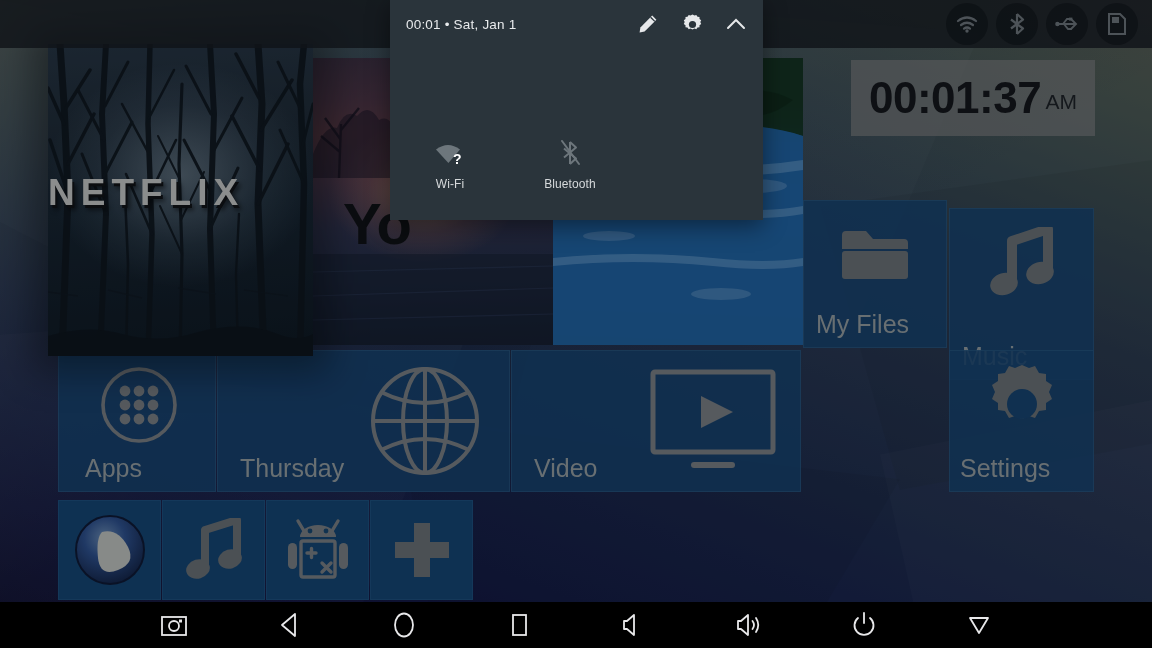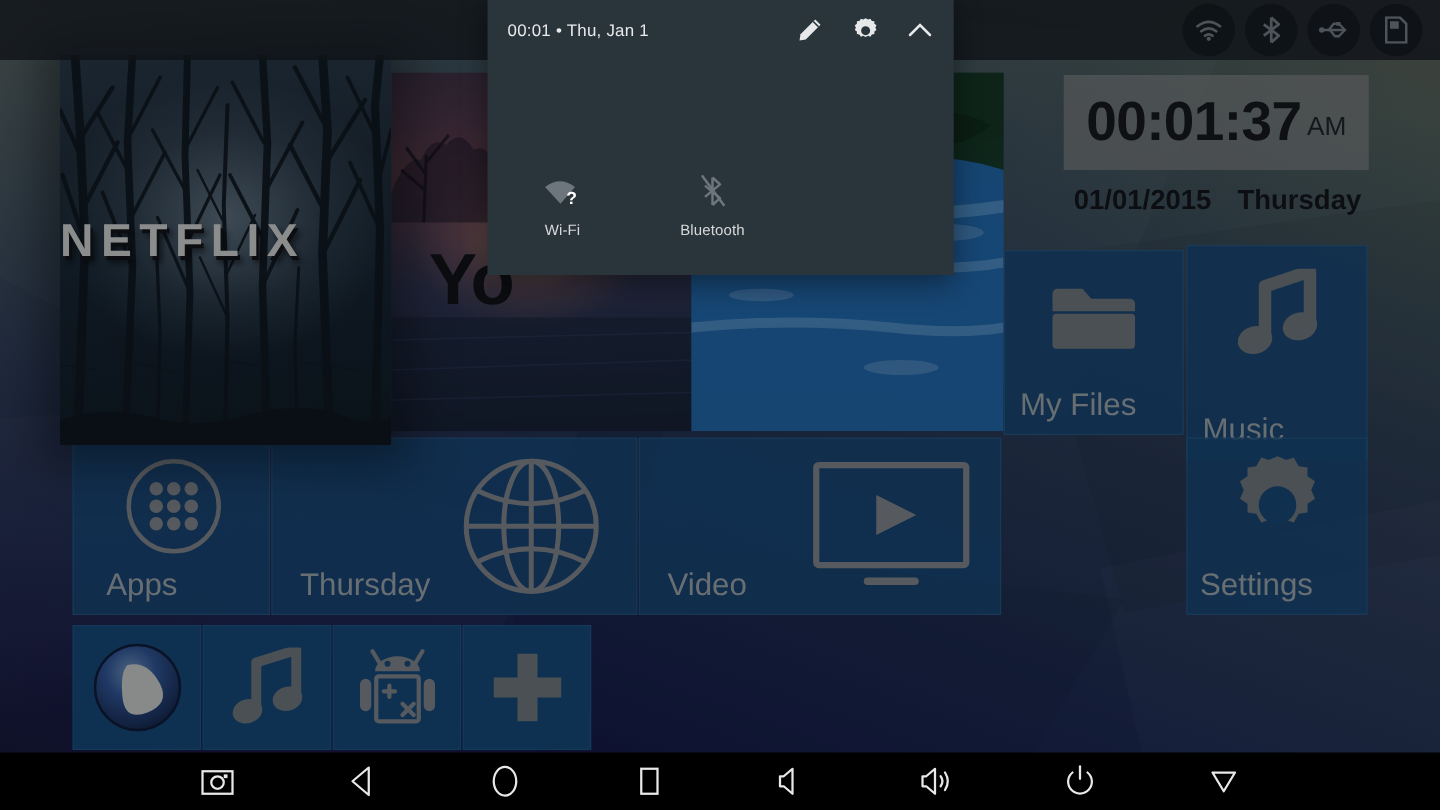--- a/index.html
+++ b/index.html
@@ -200,21 +200,21 @@
     position:absolute; bottom:8px;
     font-size:25px; color:#9aa1a3;
     white-space:nowrap;
   }
   .tile-ico {
     position:absolute;
     display:flex; align-items:center; justify-content:center;
   }
 
   #tile-myfiles  { left:803px; top:200px;  width:144px; height:148px; }
-  #tile-music    { left:949px; top:196px;  width:145px; height:172px;text-align:center; }
+  #tile-music    { left:949px; top:208px;  width:145px; height:172px;text-align:center; }
   #tile-apps     { left:58px;  top:350px;  width:158px; height:142px; }
   #tile-browser  { left:217px; top:350px;  width:293px; height:142px; }
   #tile-video    { left:511px; top:350px;  width:290px; height:142px; }
   #tile-games    { left:803px; top:350px;  width:144px; height:142px; }
   #tile-settings { left:949px; top:350px;  width:145px; height:142px; }
 
   
   .dock-tile {
     position:absolute; top:500px; width:103px; height:100px;
     background:rgba(17,70,118,0.94);
@@ -323,24 +323,20 @@
       <path d="M0 40 Q30 30 56 44 Q40 62 14 60 Z" fill="#0d2614" opacity="0.85"></path>
       <path d="M178 36 Q210 26 240 42 Q216 62 186 58 Z" fill="#0d2614" opacity="0.8"></path>
     </svg>
   </div>
 
   <div id="clock-widget">
     <div id="clock-box">
       <div id="clock-time">00:01:37</div>
       <div id="clock-ampm">AM</div>
     </div>
-    <div id="clock-sub">
-      <div id="clock-date">01/01/2015</div>
-      <div id="clock-day">Thursday</div>
-    </div>
   </div>
 
   <div class="tile" id="tile-myfiles">
     <div class="tile-ico" style="left:0;right:0;top:26px;">
       <svg width="70" height="54" viewBox="0 0 70 54">
         <path d="M2 8 a4 4 0 0 1 4-4 h20 l7 8 h31 a4 4 0 0 1 4 4 v6 H2 Z" fill="#6e7376"></path>
         <rect x="2" y="24" width="66" height="28" rx="3" fill="#6e7376"></rect>
       </svg>
     </div>
     <div class="tile-label" style="left:12px;">My Files</div>
@@ -497,21 +493,21 @@
         <svg width="20" height="22" viewBox="0 0 20 22">
           <path d="M2 1 H13 L18 6 V21 H2 Z" stroke="#4d5358" stroke-width="2" fill="none"></path>
           <rect x="5" y="4" width="7" height="6" fill="#4d5358"></rect>
         </svg>
       </div>
     </div>
   </div>
 
   <div id="qs-panel">
     <div id="qs-header">
-      <div id="qs-clocktext">00:01  •  Thu, Jan 1</div>
+      <div id="qs-clocktext">00:01  •  Sat, Jan 1</div>
       <div id="qs-actions">
         <div class="qs-act">
           <svg width="20" height="20" viewBox="0 0 20 20">
             <path d="M14.2 1.6 L18.4 5.8 L6.6 17.6 L1.6 18.4 L2.4 13.4 Z" fill="#e6e8ea"></path>
             <path d="M12.6 3.2 L16.8 7.4" stroke="#2a343b" stroke-width="1.3"></path>
           </svg>
         </div>
         <div class="qs-act">
           <svg width="21" height="21" viewBox="0 0 21 21">
             <path d="M10.5 0.6 l2 1 l1.8 -0.7 l1.2 1.8 l2 0.3 l0 2 l1.7 1.2 l-0.9 1.9 l0.9 1.9 l-1.7 1.2 l0 2 l-2 0.3 l-1.2 1.8 l-1.8 -0.7 l-2 1 l-2 -1 l-1.8 0.7 l-1.2 -1.8 l-2 -0.3 l0 -2 l-1.7 -1.2 l0.9 -1.9 l-0.9 -1.9 l1.7 -1.2 l0 -2 l2 -0.3 l1.2 -1.8 l1.8 0.7 Z" fill="#e6e8ea"></path>

